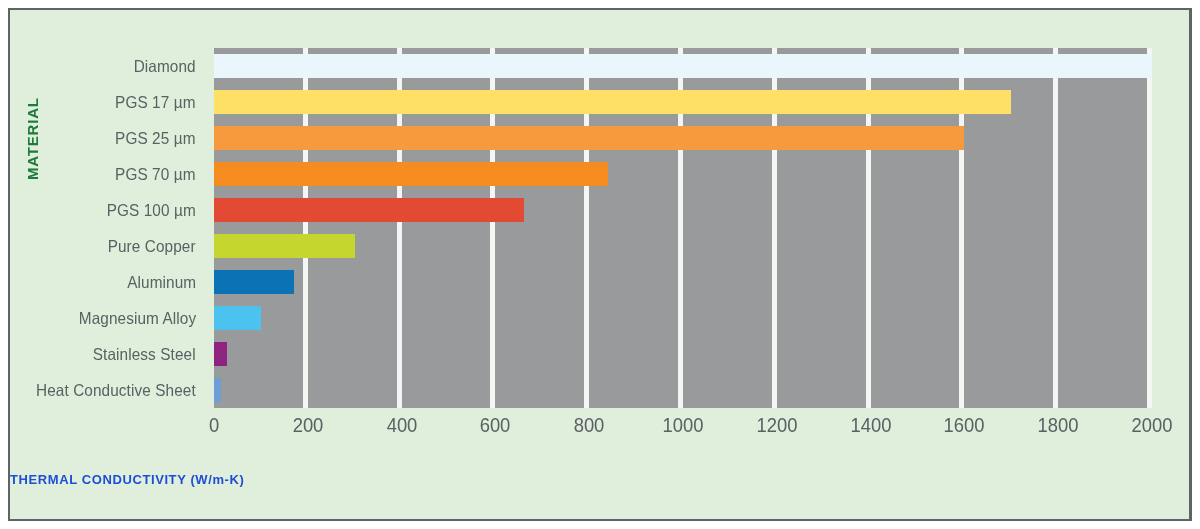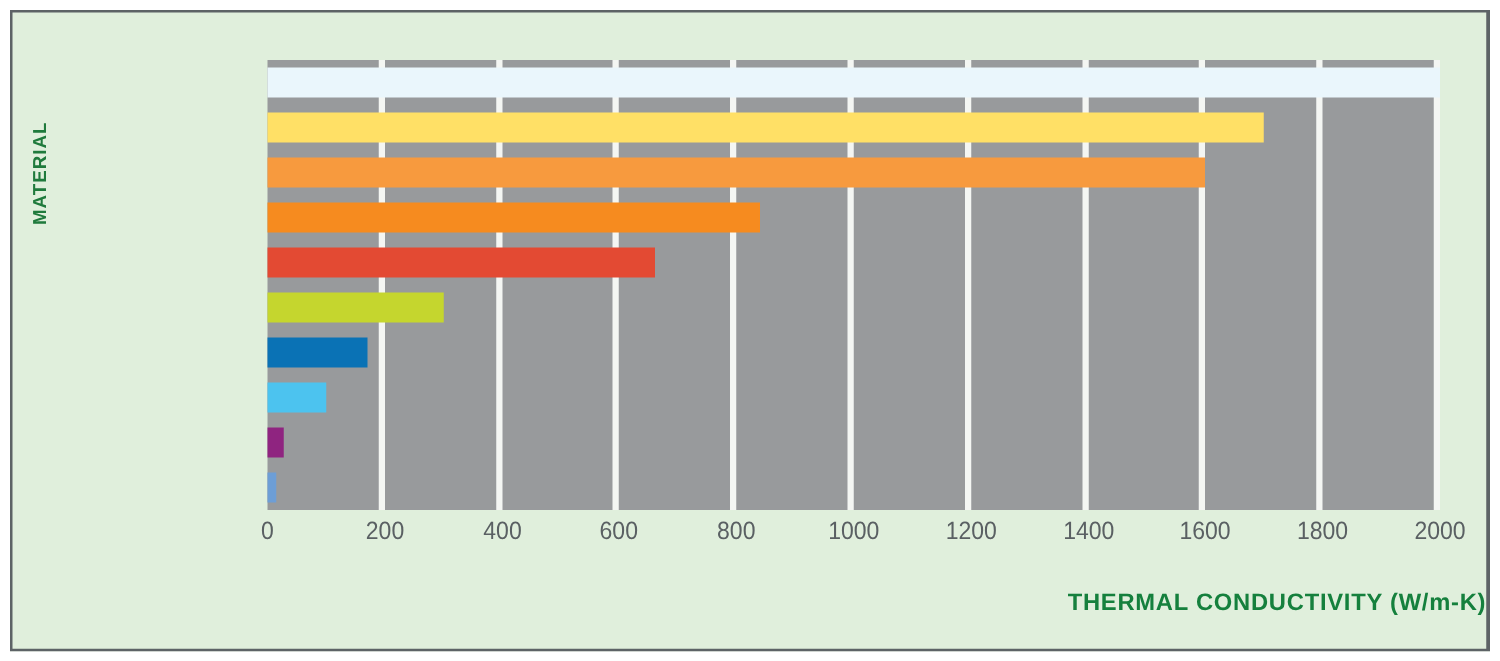--- a/index.html
+++ b/index.html
@@ -102,36 +102,48 @@
     color: #5a6063;
     font-size: 20px;
     font-family: "Liberation Sans Narrow", "Liberation Sans", sans-serif;
     white-space: nowrap;
   }
   
   .xtitle {
     position: absolute;
     left: 0; right: 0;
     top: 462px;
-    text-align: right;
-    color: #15803d;
-    font-size: 19px;
+    text-align: left;
+    color: #1d4ed8;
+    font-size: 13px;
     font-weight: bold;
     letter-spacing: 0.6px;
     font-family: "Liberation Sans Narrow", "Liberation Sans", sans-serif;
   }
 </style>
 </head>
 <body>
 
 <div id="root">
   <div class="frame">
 
     <div class="ytitle">MATERIAL</div>
 
+    <div class="ylabels">
+        <div class="ylabel" style="top: 6px;">Diamond</div>
+        <div class="ylabel" style="top: 42px;">PGS 17 µm</div>
+        <div class="ylabel" style="top: 78px;">PGS 25 µm</div>
+        <div class="ylabel" style="top: 114px;">PGS 70 µm</div>
+        <div class="ylabel" style="top: 150px;">PGS 100 µm</div>
+        <div class="ylabel" style="top: 186px;">Pure Copper</div>
+        <div class="ylabel" style="top: 222px;">Aluminum</div>
+        <div class="ylabel" style="top: 258px;">Magnesium Alloy</div>
+        <div class="ylabel" style="top: 294px;">Stainless Steel</div>
+        <div class="ylabel" style="top: 330px;">Heat Conductive Sheet</div>
+      </div>
 
     <div class="plot">
       <div class="grid">
           <div class="gridline" style="left: 88.8px;"></div>
           <div class="gridline" style="left: 182.6px;"></div>
           <div class="gridline" style="left: 276.4px;"></div>
           <div class="gridline" style="left: 370.2px;"></div>
           <div class="gridline" style="left: 464px;"></div>
           <div class="gridline" style="left: 557.8px;"></div>
           <div class="gridline" style="left: 651.6px;"></div>

